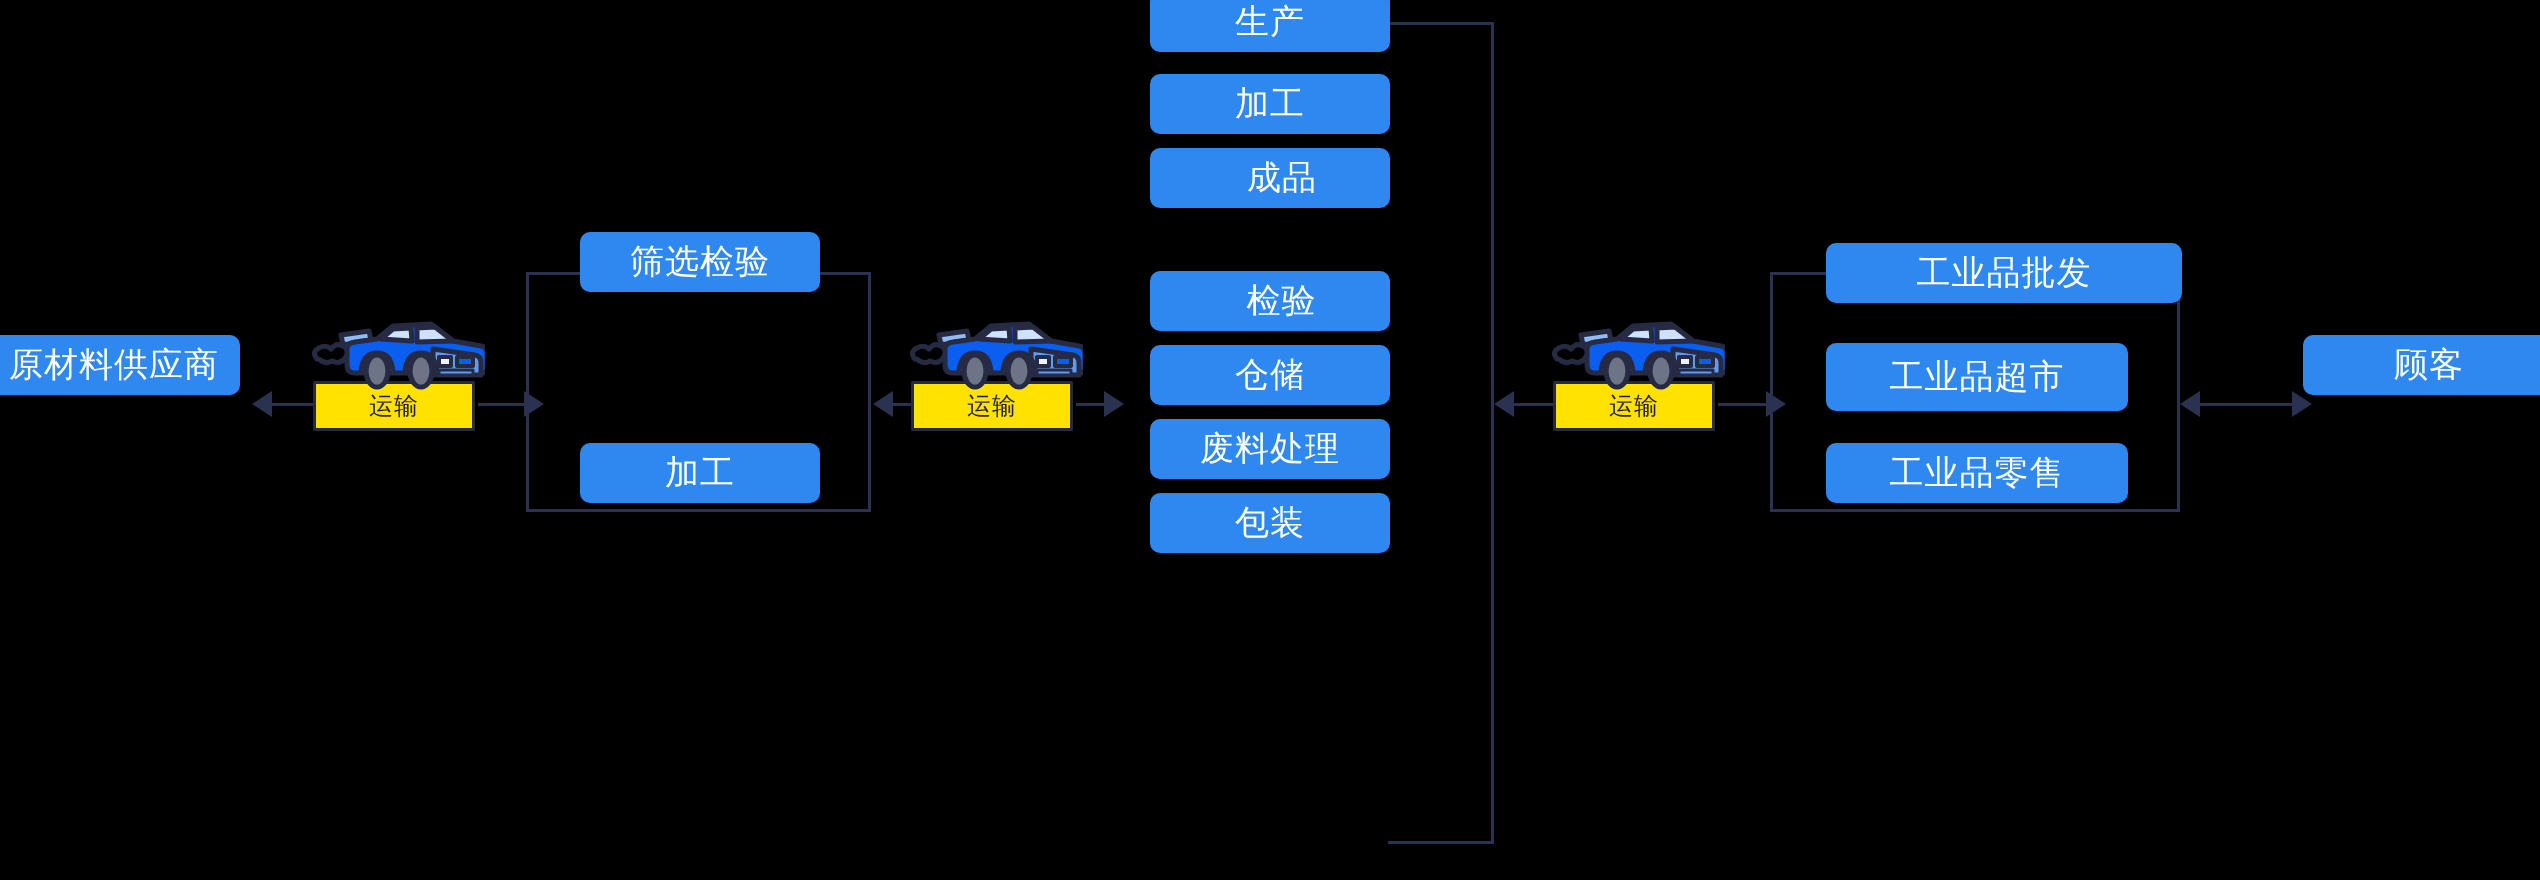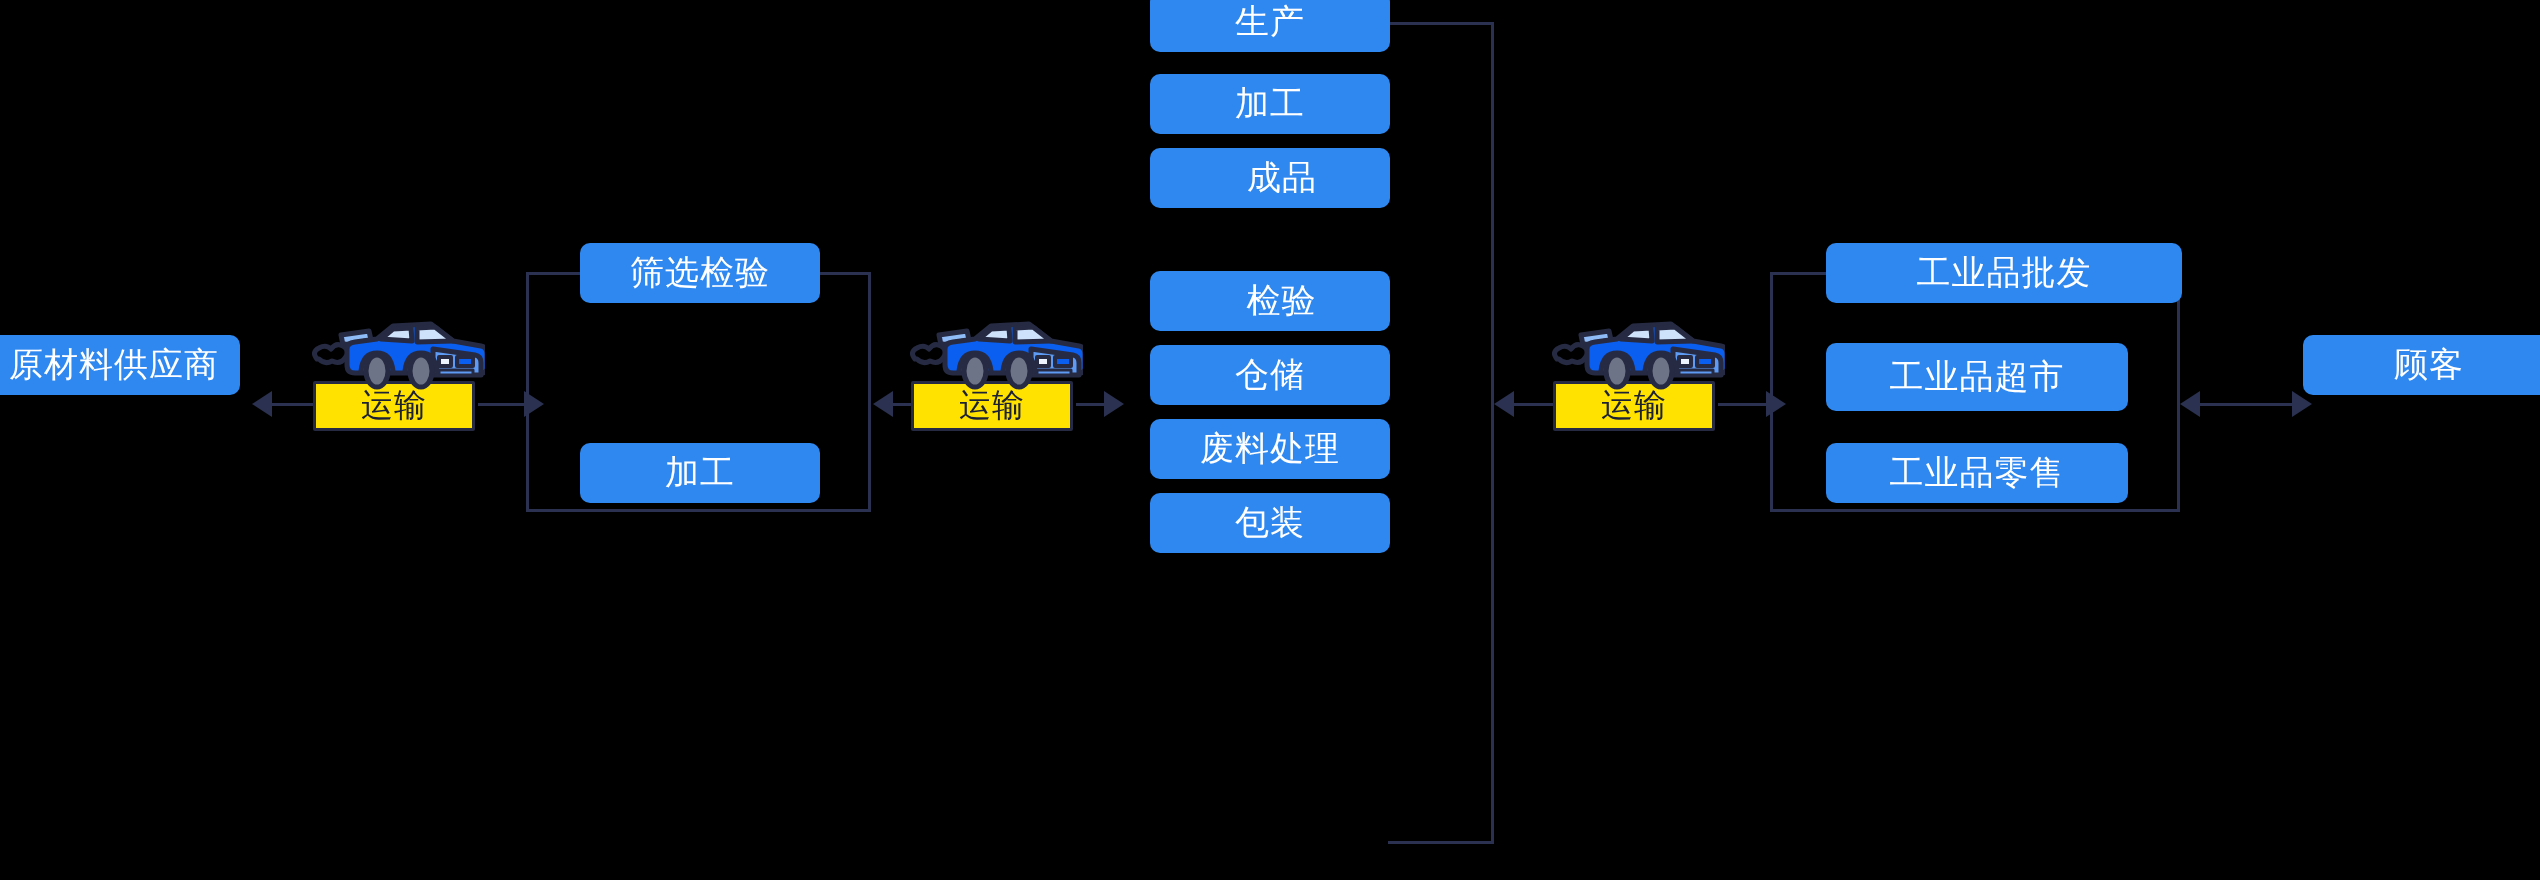--- a/index.html
+++ b/index.html
@@ -25,21 +25,21 @@
     color:#ffffff;
     border-radius:10px;
     font-size:34px;
     letter-spacing:1px;
   }
   .node.yellow{
     background:#ffe200;
     color:#1d2135;
     border:3px solid #262b43;
     border-radius:2px;
-    font-size:32px;
+    font-size:24px;
     letter-spacing:1px;
     z-index:6;
   }
 
   
   .hline{position:absolute;height:3px;background:#2b3150;}
   .vline{position:absolute;width:3px;background:#2b3150;}
 
   .arrow-r, .arrow-l{
     position:absolute;width:0;height:0;
@@ -103,21 +103,21 @@
     </svg>
   </div>
   <div class="node yellow" style="left:313px;top:381px;width:162px;height:50px;">
     <span>运输</span>
   </div>
 
   <div class="hline" style="left:478px;top:403px;width:48px;"></div>
   <div class="arrow-r" style="left:524px;top:391px;"></div>
 
   <div class="bracket" style="left:526px;top:272px;width:345px;height:240px;"></div>
-  <div class="node blue" style="left:580px;top:243px;width:240px;height:60px;text-align:right;">
+  <div class="node blue" style="left:580px;top:232px;width:240px;height:60px;text-align:right;">
     <span>筛选检验</span>
   </div>
   <div class="node blue" style="left:580px;top:443px;width:240px;height:60px;">
     <span>加工</span>
   </div>
 
   <div class="hline" style="left:893px;top:403px;width:22px;"></div>
   <div class="arrow-l" style="left:873px;top:391px;"></div>
 
   <div class="caricon" style="left:903px;top:315px;width:180px;height:78px;">

